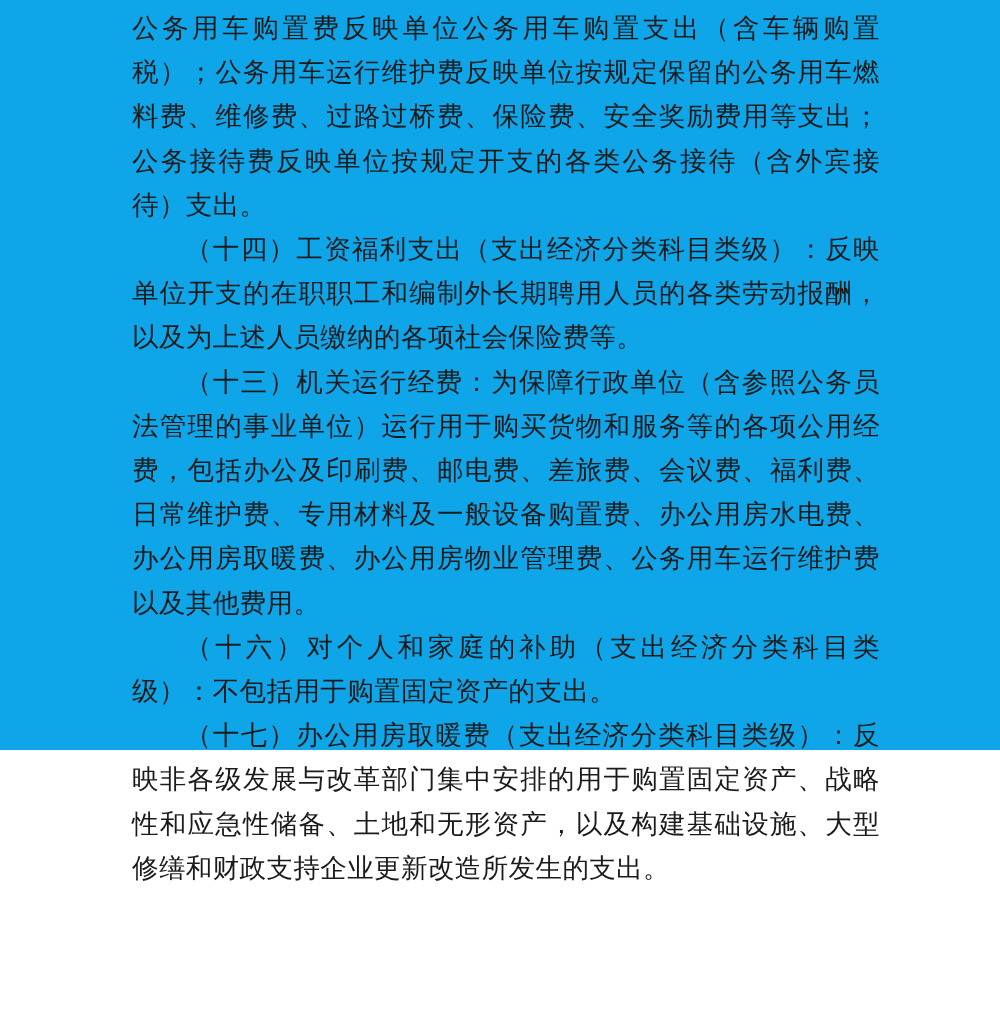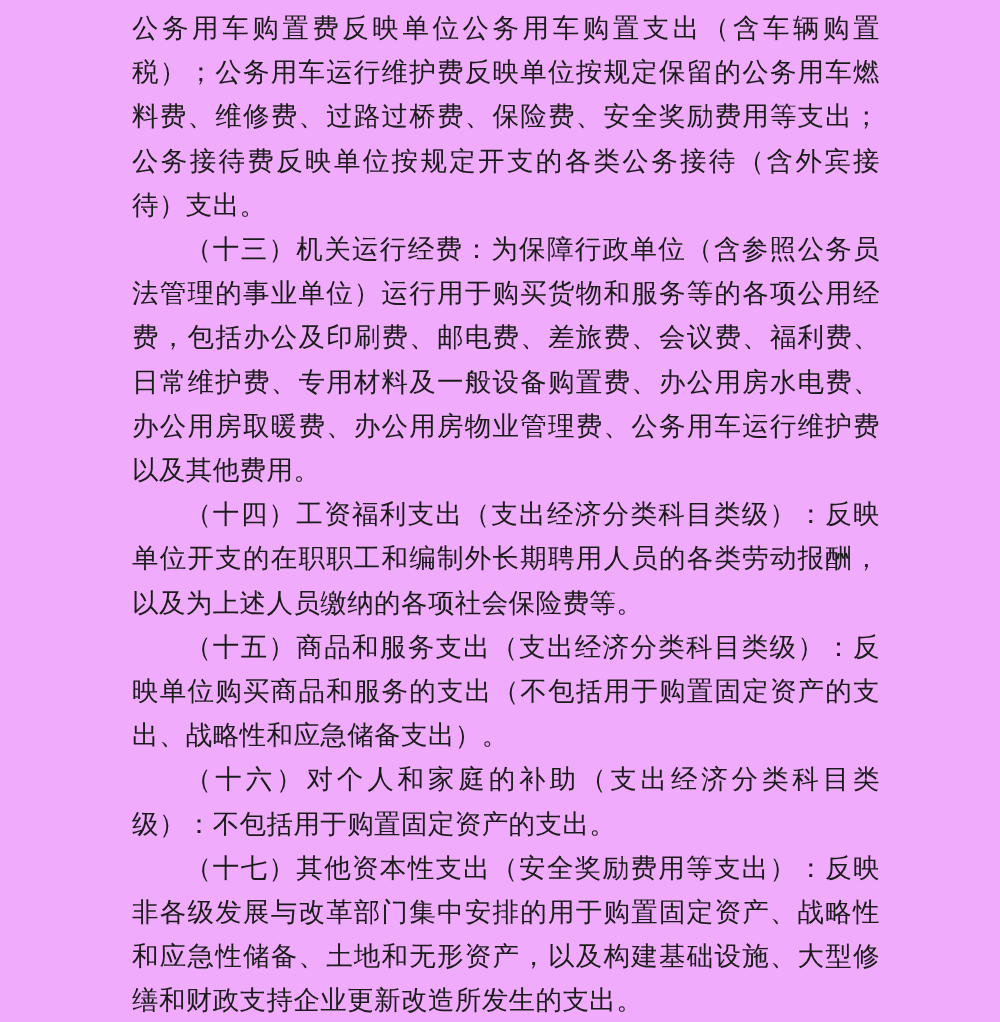--- a/index.html
+++ b/index.html
@@ -10,41 +10,40 @@
   body {
     width: 1000px;
     height: 1022px;
     font-family: "DejaVu Serif", "Liberation Serif", serif;
     color: #1a1a1a;
     overflow: hidden;
   }
   .page {
     box-sizing: border-box;
     width: 1000px;
-    height: 1022px;
+    height: 750px;
     padding: 6px 120px 0 132px;
-    background: #f0abfc;
+    background: #0ea5e9;
   }
   .para {
     margin: 0;
     font-size: 26.5px;
     line-height: 44.2px;
     letter-spacing: 0.4px;
     text-align: justify;
     text-justify: inter-ideograph;
     color: #1b1b1b;
     font-weight: 500;
   }
   .para.indent {
     text-indent: 2em;
   }
 </style>
 </head>
 <body>
 
 <div class="page">
   <p class="para">公务用车购置费反映单位公务用车购置支出（含车辆购置税）；公务用车运行维护费反映单位按规定保留的公务用车燃料费、维修费、过路过桥费、保险费、安全奖励费用等支出；公务接待费反映单位按规定开支的各类公务接待（含外宾接待）支出。</p>
+  <p class="para indent">（十四）工资福利支出（支出经济分类科目类级）：反映单位开支的在职职工和编制外长期聘用人员的各类劳动报酬，以及为上述人员缴纳的各项社会保险费等。</p>
   <p class="para indent">（十三）机关运行经费：为保障行政单位（含参照公务员法管理的事业单位）运行用于购买货物和服务等的各项公用经费，包括办公及印刷费、邮电费、差旅费、会议费、福利费、日常维护费、专用材料及一般设备购置费、办公用房水电费、办公用房取暖费、办公用房物业管理费、公务用车运行维护费以及其他费用。</p>
-  <p class="para indent">（十四）工资福利支出（支出经济分类科目类级）：反映单位开支的在职职工和编制外长期聘用人员的各类劳动报酬，以及为上述人员缴纳的各项社会保险费等。</p>
-  <p class="para indent">（十五）商品和服务支出（支出经济分类科目类级）：反映单位购买商品和服务的支出（不包括用于购置固定资产的支出、战略性和应急储备支出）。</p>
   <p class="para indent">（十六）对个人和家庭的补助（支出经济分类科目类级）：不包括用于购置固定资产的支出。</p>
-  <p class="para indent">（十七）其他资本性支出（安全奖励费用等支出）：反映非各级发展与改革部门集中安排的用于购置固定资产、战略性和应急性储备、土地和无形资产，以及构建基础设施、大型修缮和财政支持企业更新改造所发生的支出。</p>
+  <p class="para indent">（十七）办公用房取暖费（支出经济分类科目类级）：反映非各级发展与改革部门集中安排的用于购置固定资产、战略性和应急性储备、土地和无形资产，以及构建基础设施、大型修缮和财政支持企业更新改造所发生的支出。</p>
 </div>
 
 </body></html>

